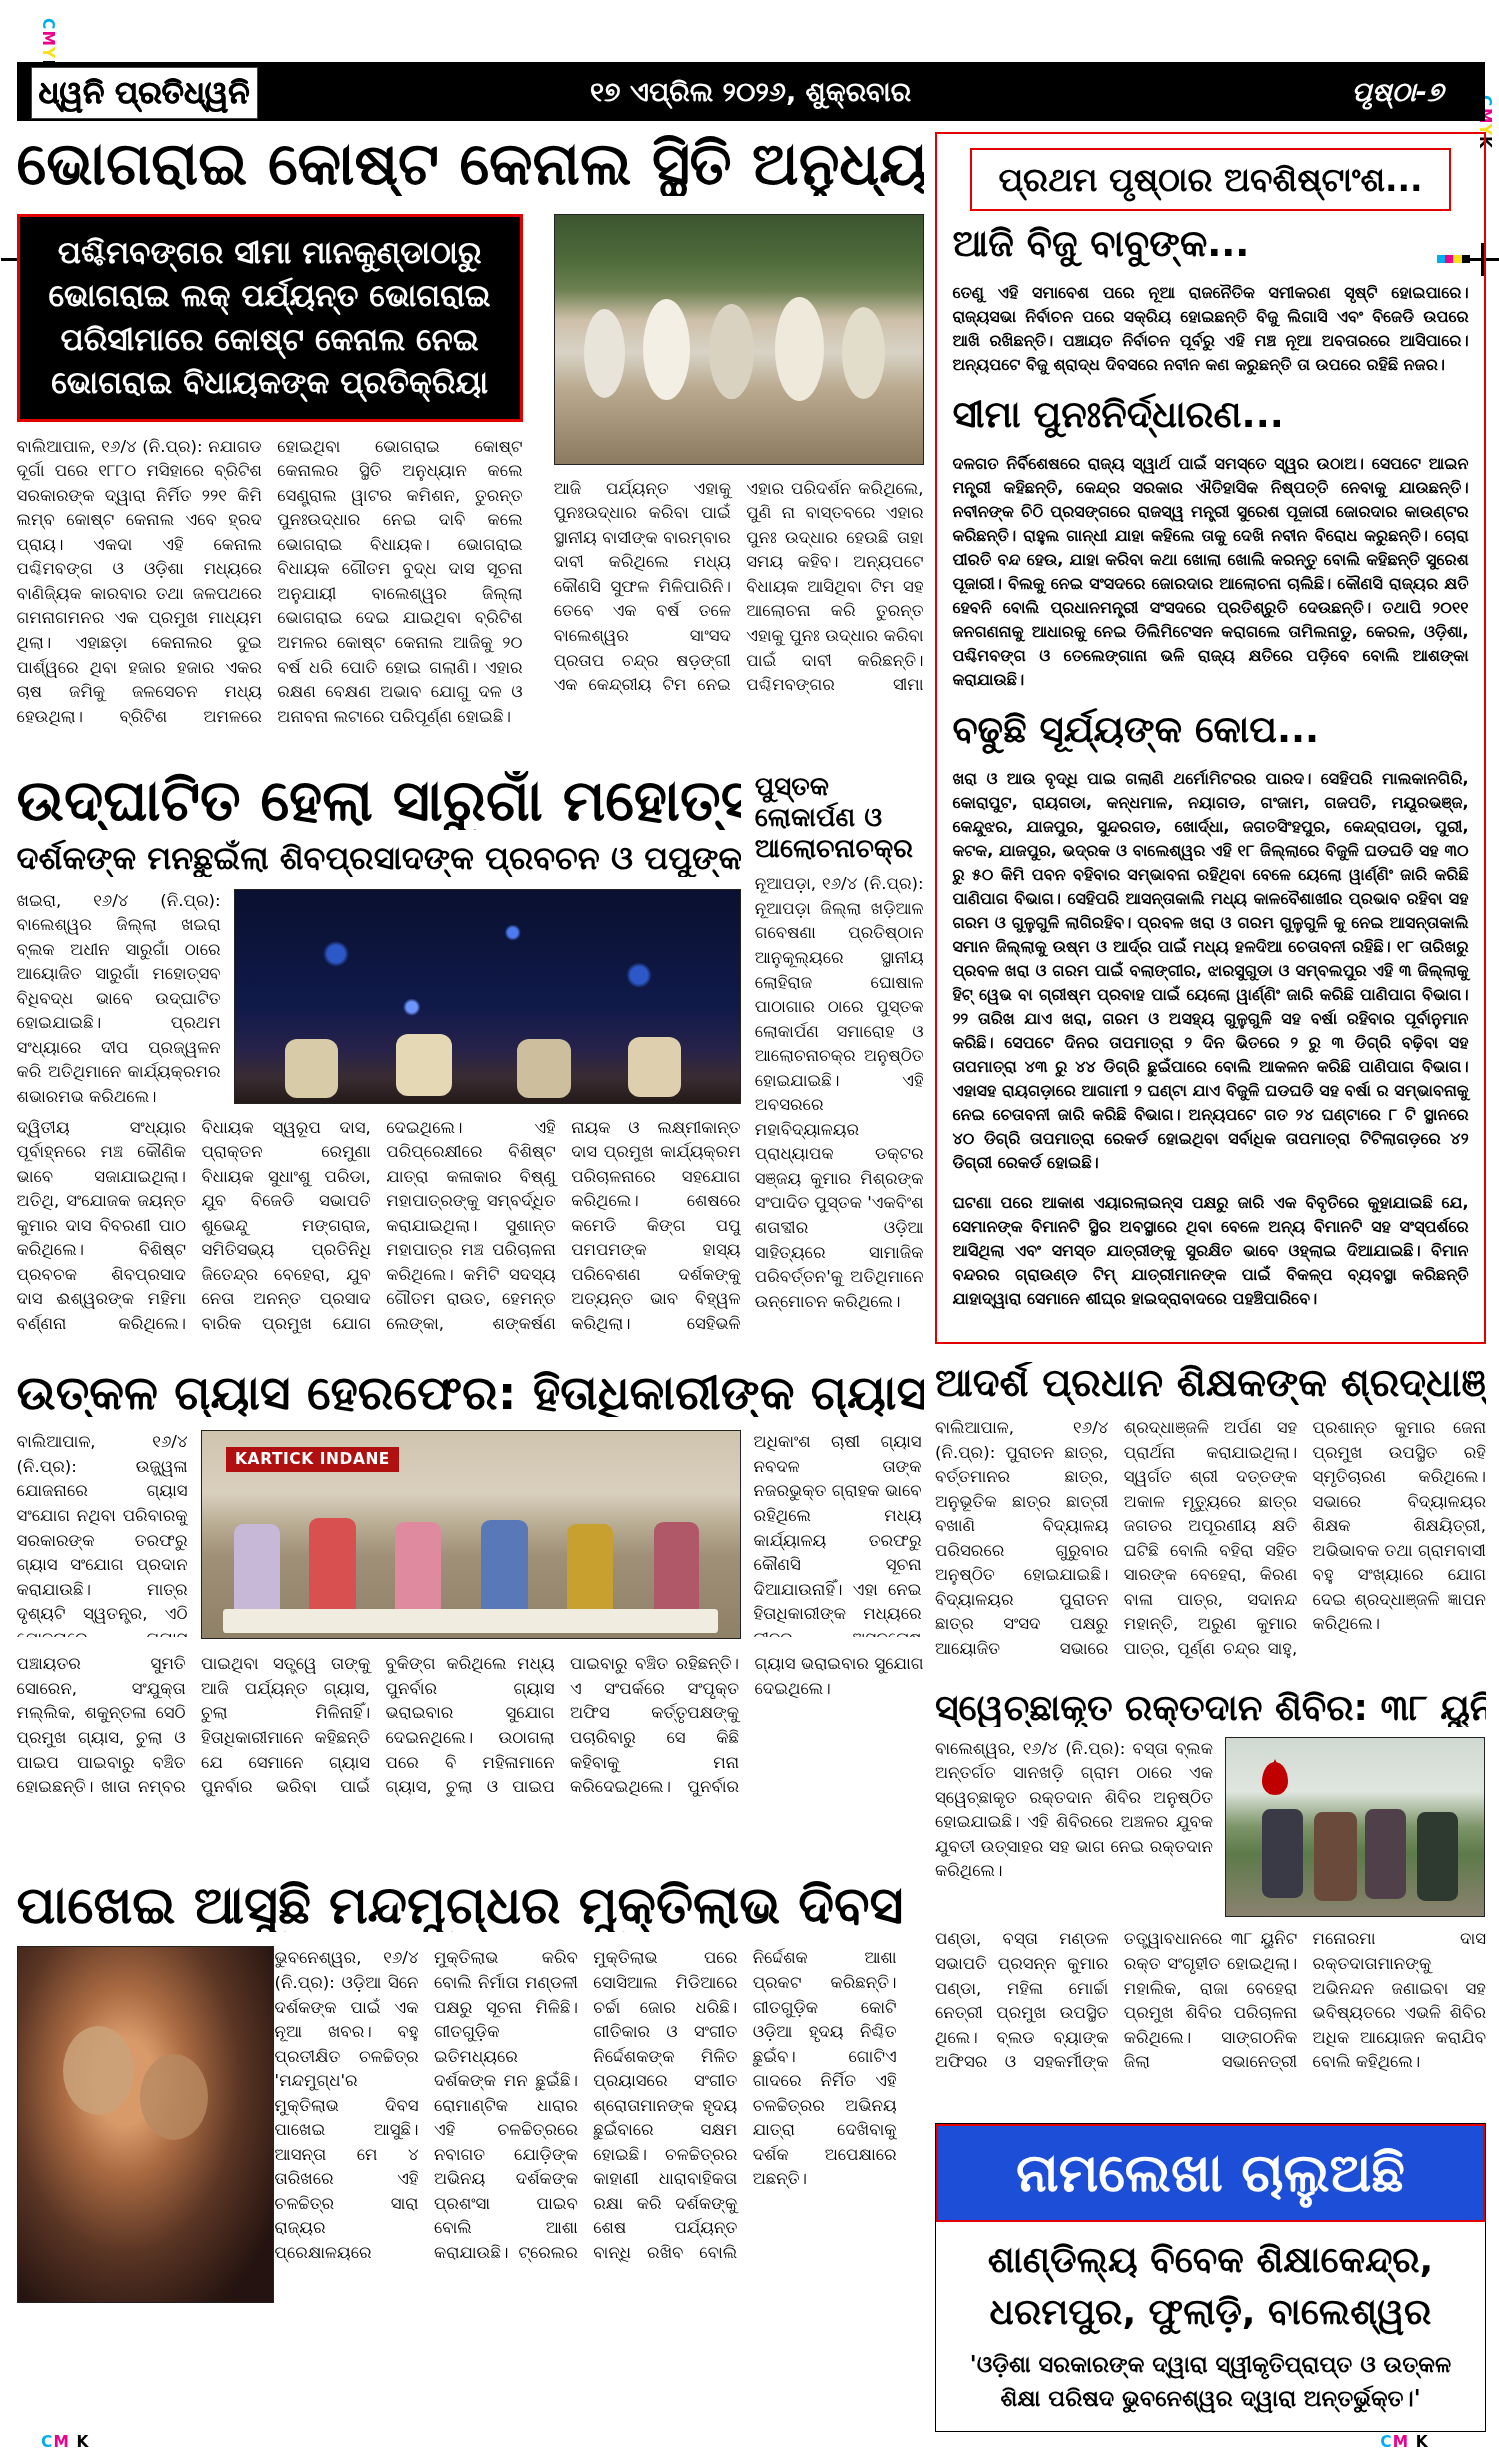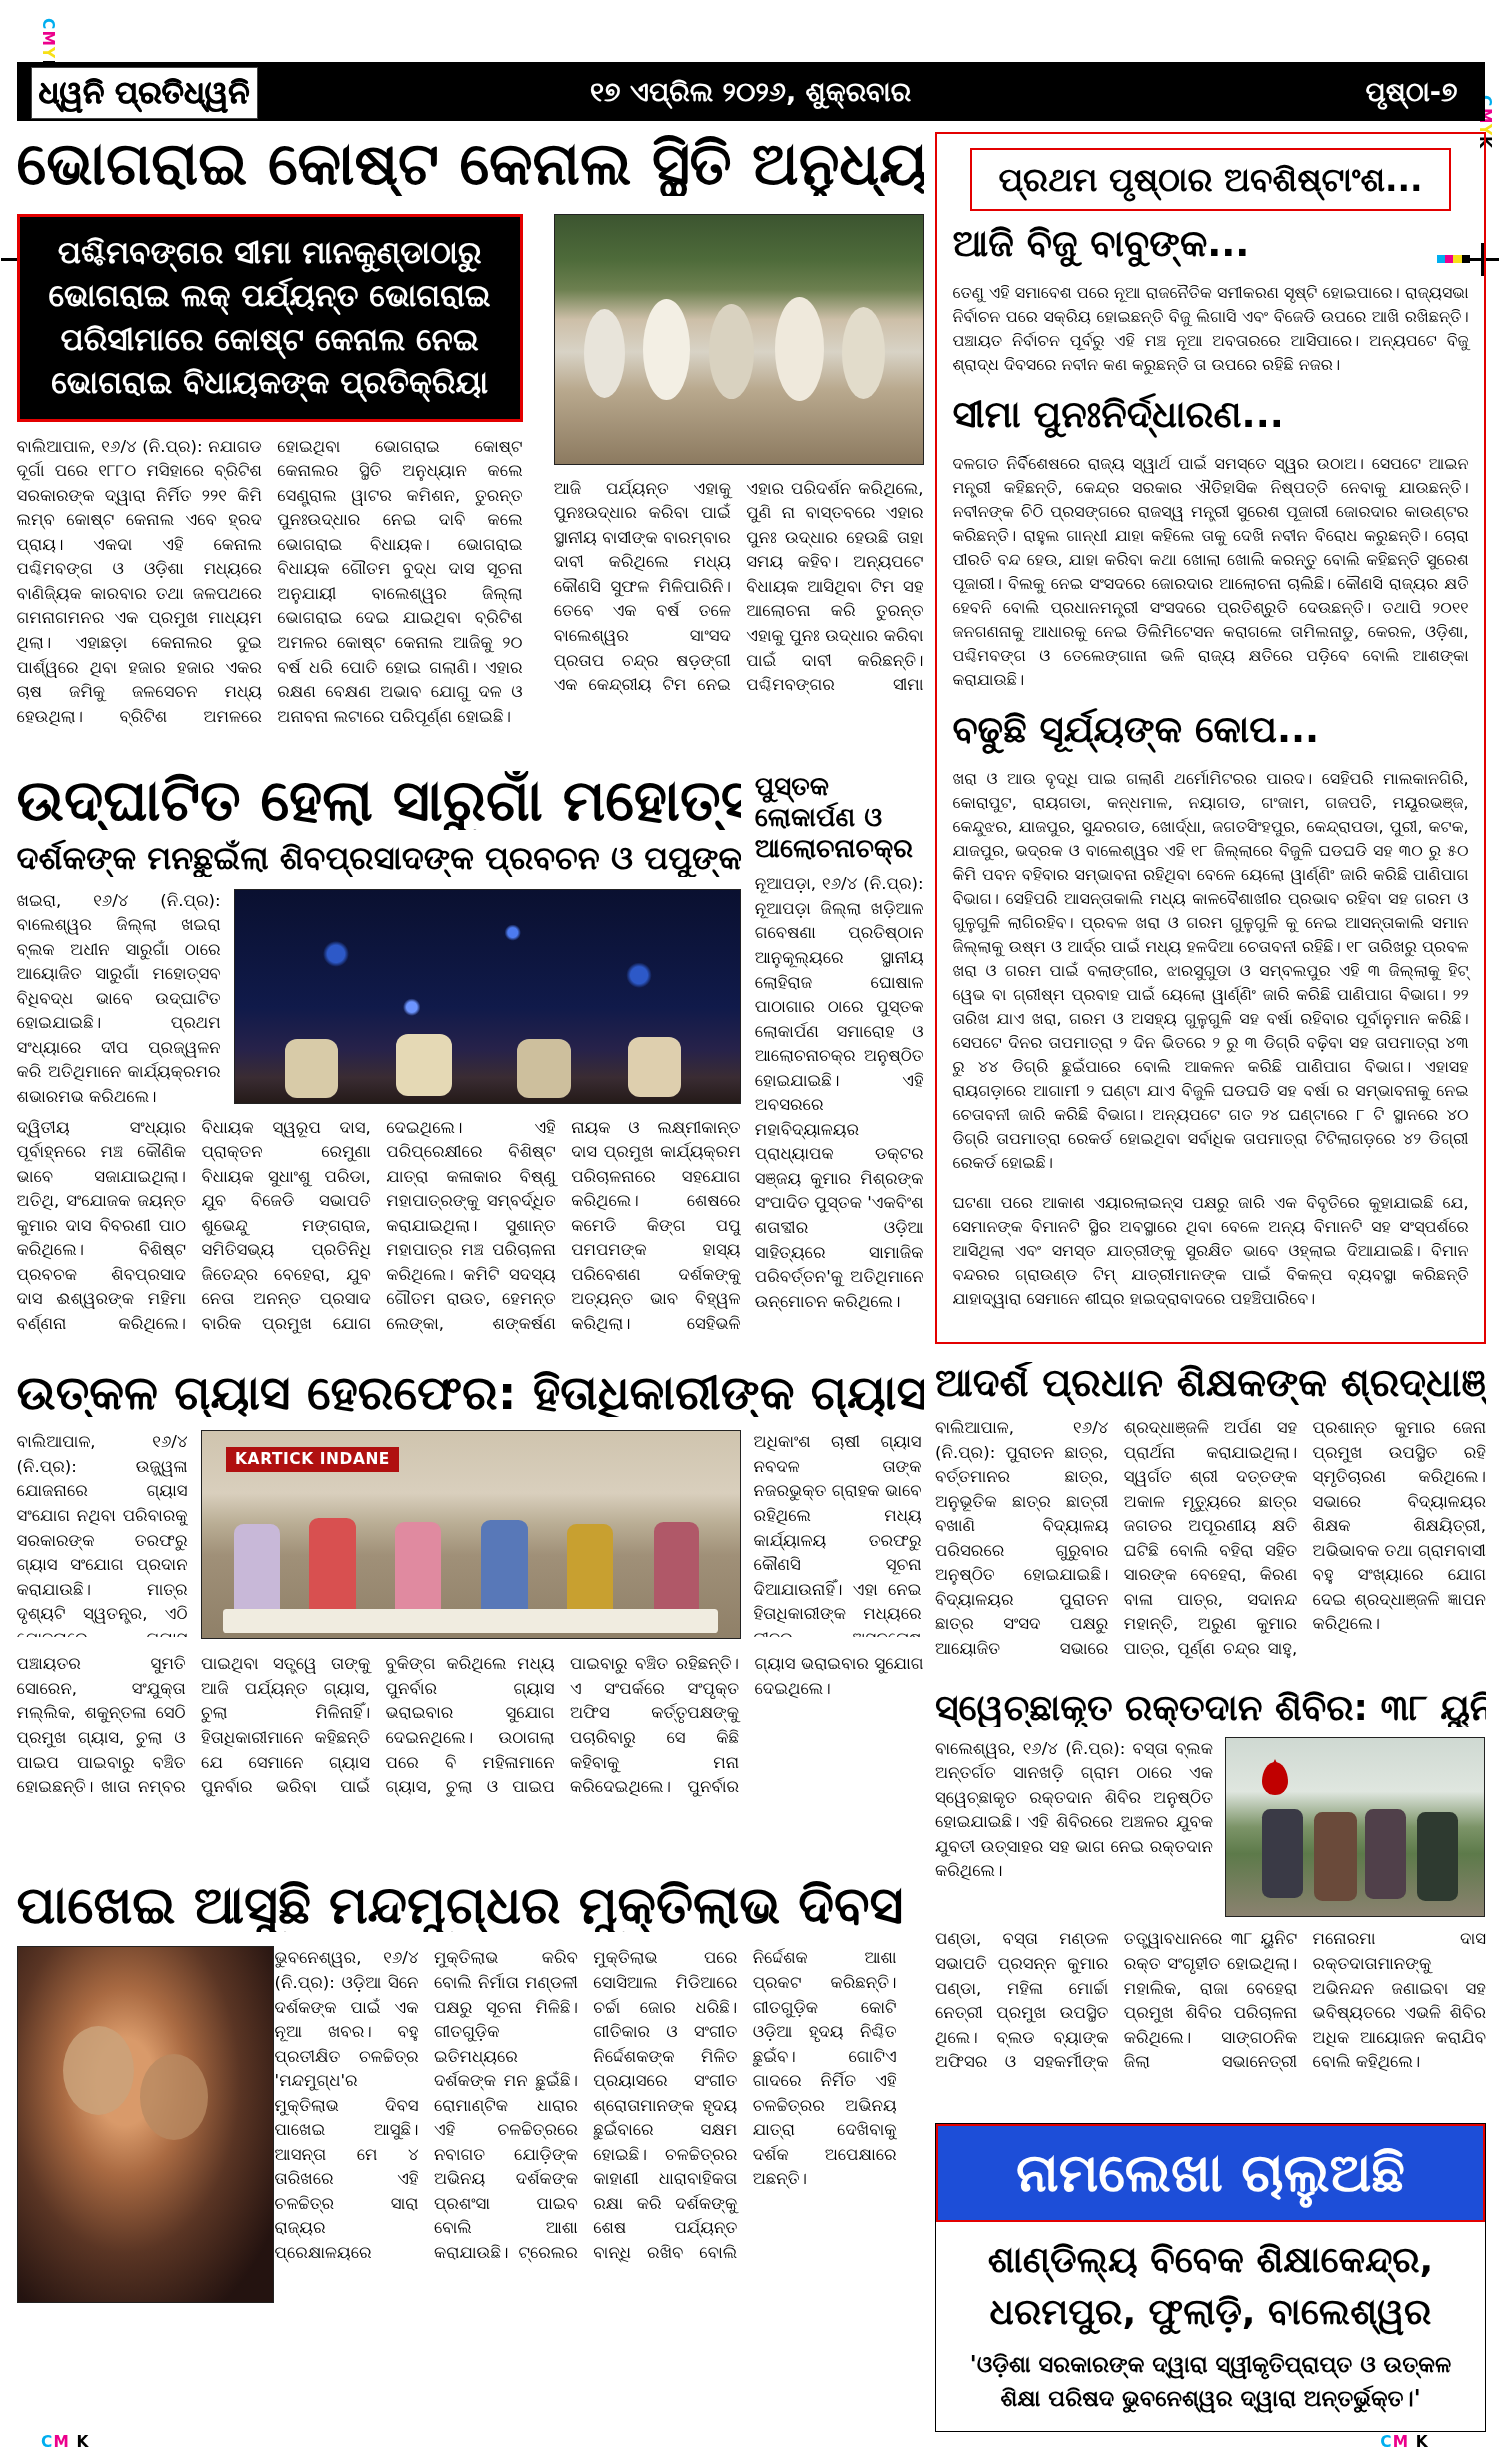--- a/index.html
+++ b/index.html
@@ -15,21 +15,21 @@
   .cross:after{left:0;top:15.4px;width:33px;height:2.4px;}
   .colorbar{position:absolute;display:flex;}
   .colorbar i{width:8.3px;height:8.3px;display:block;}
   
   .masthead{position:absolute;left:16.6px;top:62px;width:1468px;height:59px;background:#000;
             display:flex;align-items:center;}
   .logo-box{position:absolute;left:14px;top:4.7px;width:225px;height:50px;background:#fff;
             display:flex;align-items:center;justify-content:center;border:1.2px solid #444;}
   .logo-text{font-size:31px;font-weight:bold;color:#000;-webkit-text-stroke:0.6px #000;white-space:nowrap;}
   .mast-date{position:absolute;left:0;right:0;text-align:center;color:#fff;font-size:27px;font-weight:bold;}
-  .mast-page{position:absolute;right:27px;color:#fff;font-size:27px;font-weight:bold;}
+  .mast-page{position:absolute;right:41px;color:#fff;font-size:27px;font-weight:bold;font-style:italic;}
   
   .leftcol{position:absolute;left:16.6px;top:132px;width:907px;}
   .rightcol{position:absolute;left:935px;top:132px;width:551px;}
   .body-txt{font-size:16.6px;line-height:1.48;text-align:justify;overflow:hidden;}
   .cols-2{column-count:2;column-gap:15.4px;}
   .cols-3{column-count:3;column-gap:15.4px;}
   .cols-4{column-count:4;column-gap:15.4px;}
   .cols-5{column-count:5;column-gap:15.4px;}
   section{overflow:hidden;}
   h1,h2,h3,h4{margin:0;}
@@ -68,21 +68,21 @@
   
   .movie-headline{font-size:52px;font-weight:bold;line-height:1.05;white-space:nowrap;overflow:hidden;}
   .movie-row{display:flex;gap:1px;margin-top:14.2px;}
   .photo-movie{width:255px;height:355px;background:
      radial-gradient(ellipse at 42% 38%,#d99a6a 0 14%,#a96a42 30%,#5a3524 55%,#241310 85%);}
   
   .cont-box{border:2.4px solid #e30000;padding:12px 15.4px 15.4px 15.4px;}
   .cont-title{border:2.4px solid #e30000;margin:2.4px 18px 10.7px 18px;text-align:center;
               font-size:33px;font-weight:bold;padding:9.5px 4.7px;}
   .cont-sec-head{font-size:37px;font-weight:bold;margin:10.7px 0 6px 0;}
-  .cont-body{font-size:16px;line-height:1.5;text-align:justify;}
+  .cont-body{font-size:16px;line-height:1.5;text-align:justify;font-weight:bold;}
   .memorial-head{font-size:39px;font-weight:bold;line-height:1.1;margin:18px 0 10.7px 0;white-space:nowrap;overflow:hidden;}
   .blood-head{font-size:36px;font-weight:bold;line-height:1.1;margin:16.6px 0 9.5px 0;white-space:nowrap;overflow:hidden;}
   .blood-row{display:flex;gap:12px;}
   .photo-blood{width:258px;height:178px;background:
      linear-gradient(180deg,#cfd9d2 0%,#dfe6df 30%,#7c9468 50%,#5d7a4a 65%,#8b8270 100%);}
   .drop{position:absolute;left:36px;top:24px;width:26px;height:33px;background:#c00000;
         border-radius:50% 50% 50% 50%/60% 60% 40% 40%;}
   .drop:before{content:"";position:absolute;left:6px;top:-9.5px;border:7.1px solid transparent;
         border-bottom:15.4px solid #c00000;}
   

